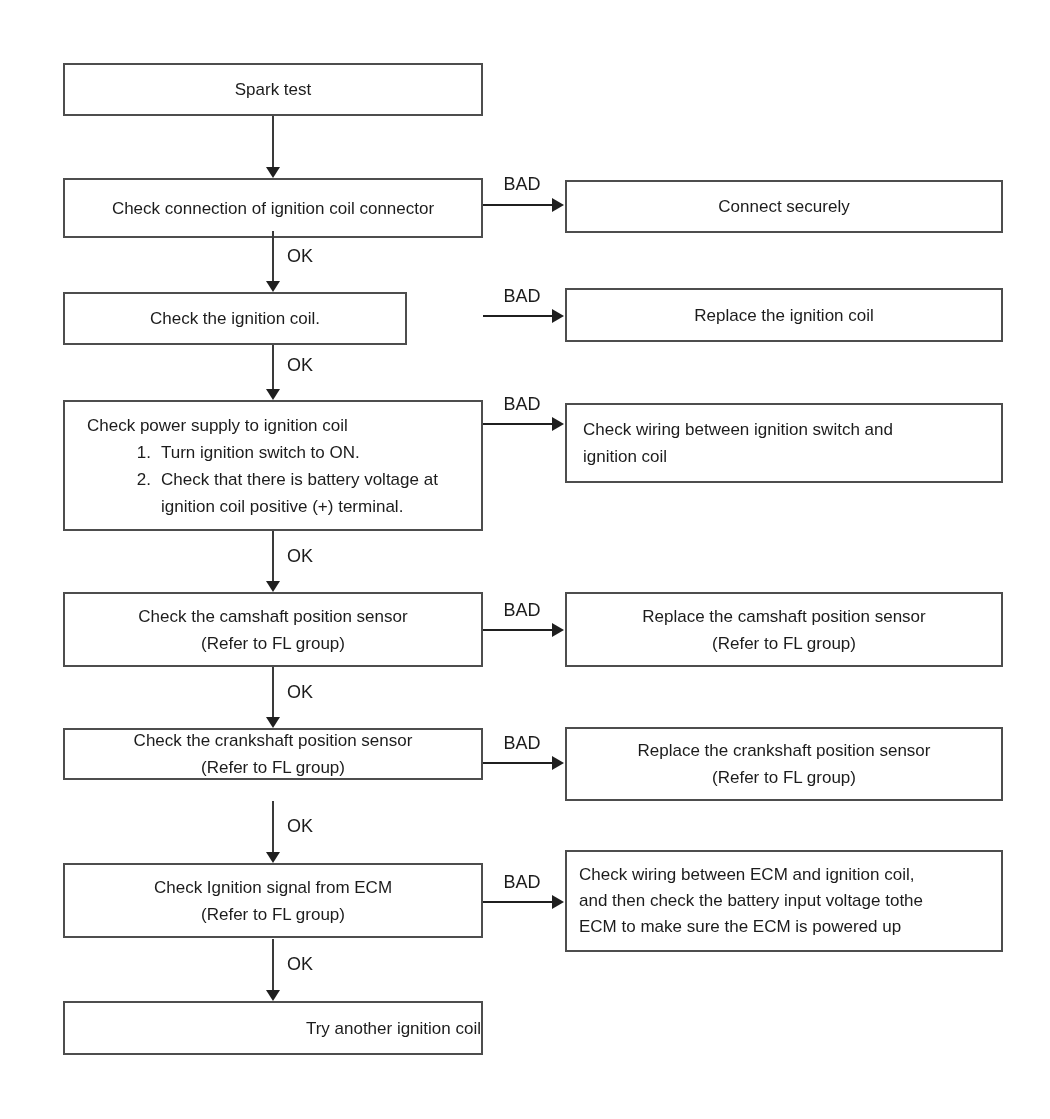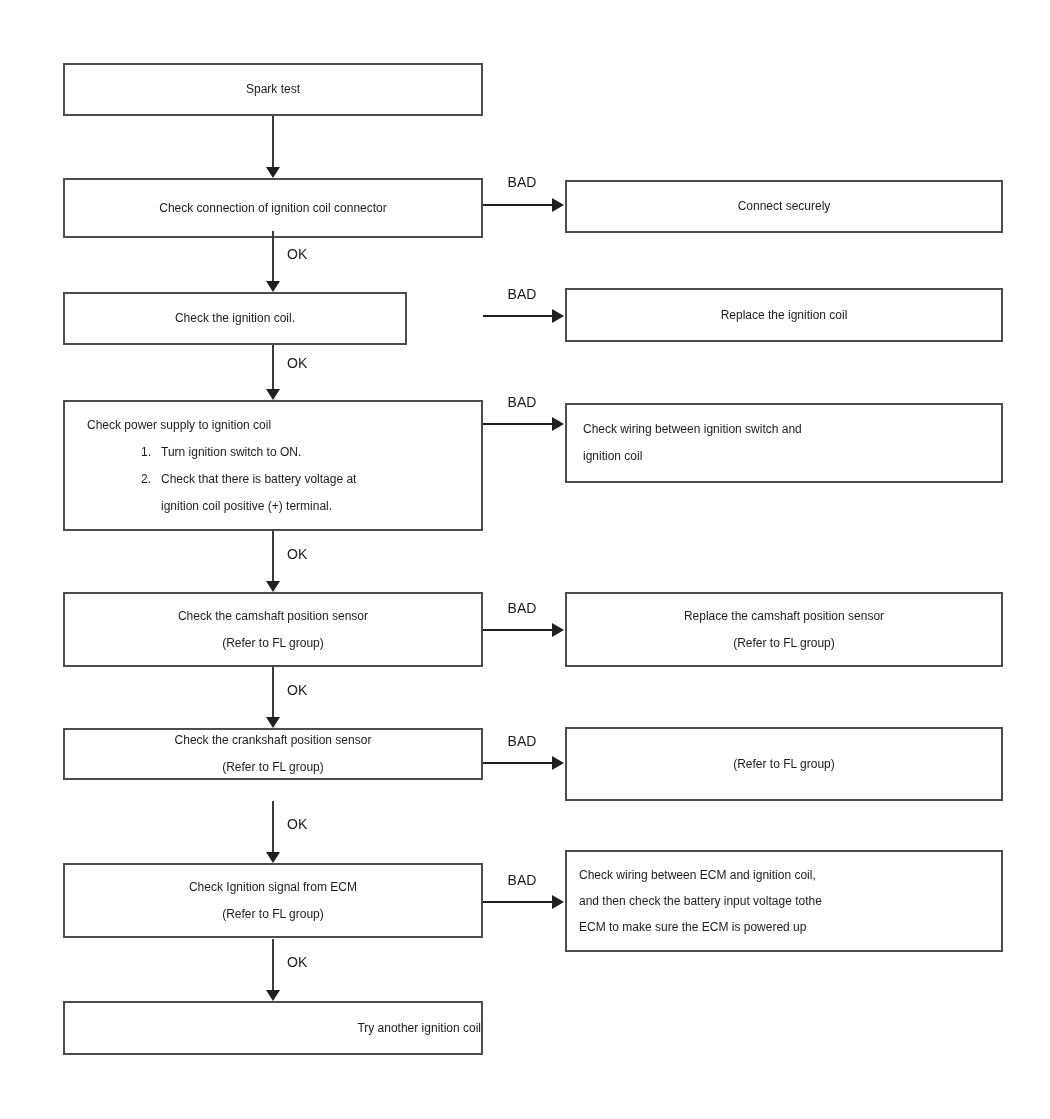--- a/index.html
+++ b/index.html
@@ -14,21 +14,21 @@
     height: 1119px;
     background: #ffffff;
     overflow: hidden;
   }
   .box {
     position: absolute;
     box-sizing: border-box;
     border: 2px solid #4d4d4d;
     background: #ffffff;
     color: #1c1c1c;
-    font-size: 12px;
+    font-size: 17px;
     line-height: 27px;
     display: flex;
     flex-direction: column;
     justify-content: center;
   }
   .box.center { align-items: center; text-align: center; }
   .box.leftalign { align-items: flex-start; text-align: left; }
   .node-line { white-space: nowrap; }
   .list-row { display: flex; margin-left: 42px; }
   .list-num { width: 22px; text-align: right; margin-right: 10px; flex: 0 0 auto; }
@@ -51,21 +51,21 @@
   }
   .harrow {
     position: absolute;
     width: 0; height: 0;
     border-top: 7px solid transparent;
     border-bottom: 7px solid transparent;
     border-left: 12px solid #1f1f1f;
   }
   .edge-label {
     position: absolute;
-    font-size: 14px;
+    font-size: 18px;
     color: #1c1c1c;
   }
   .bad-label { width: 60px; text-align: center; }
 </style>
 </head>
 <body>
 
 <div class="stage">
 
   <div class="box center" style="left:63px; top:63px; width:420px; height:53px;">
@@ -128,20 +128,21 @@
     <div class="node-line">Check wiring between ignition switch and</div>
     <div class="node-line">ignition coil</div>
   </div>
 
   <div class="box center" style="left:565px; top:592px; width:438px; height:75px;">
     <div class="node-line">Replace the camshaft position sensor</div>
     <div class="node-line">(Refer to FL group)</div>
   </div>
 
   <div class="box center" style="left:565px; top:727px; width:438px; height:74px;">
+    <div class="node-line">Replace the crankshaft position sensor</div>
     <div class="node-line">(Refer to FL group)</div>
   </div>
 
   <div class="box leftalign" style="left:565px; top:850px; width:438px; height:102px; padding-left:12px; padding-right:6px; line-height:26px;">
     <div class="node-line">Check wiring between ECM and ignition coil,</div>
     <div class="node-line">and then check the battery input voltage tothe</div>
     <div class="node-line">ECM to make sure the ECM is powered up</div>
   </div>
 
   <div class="vline" style="left:272px; top:116px; height:52px;"></div>

